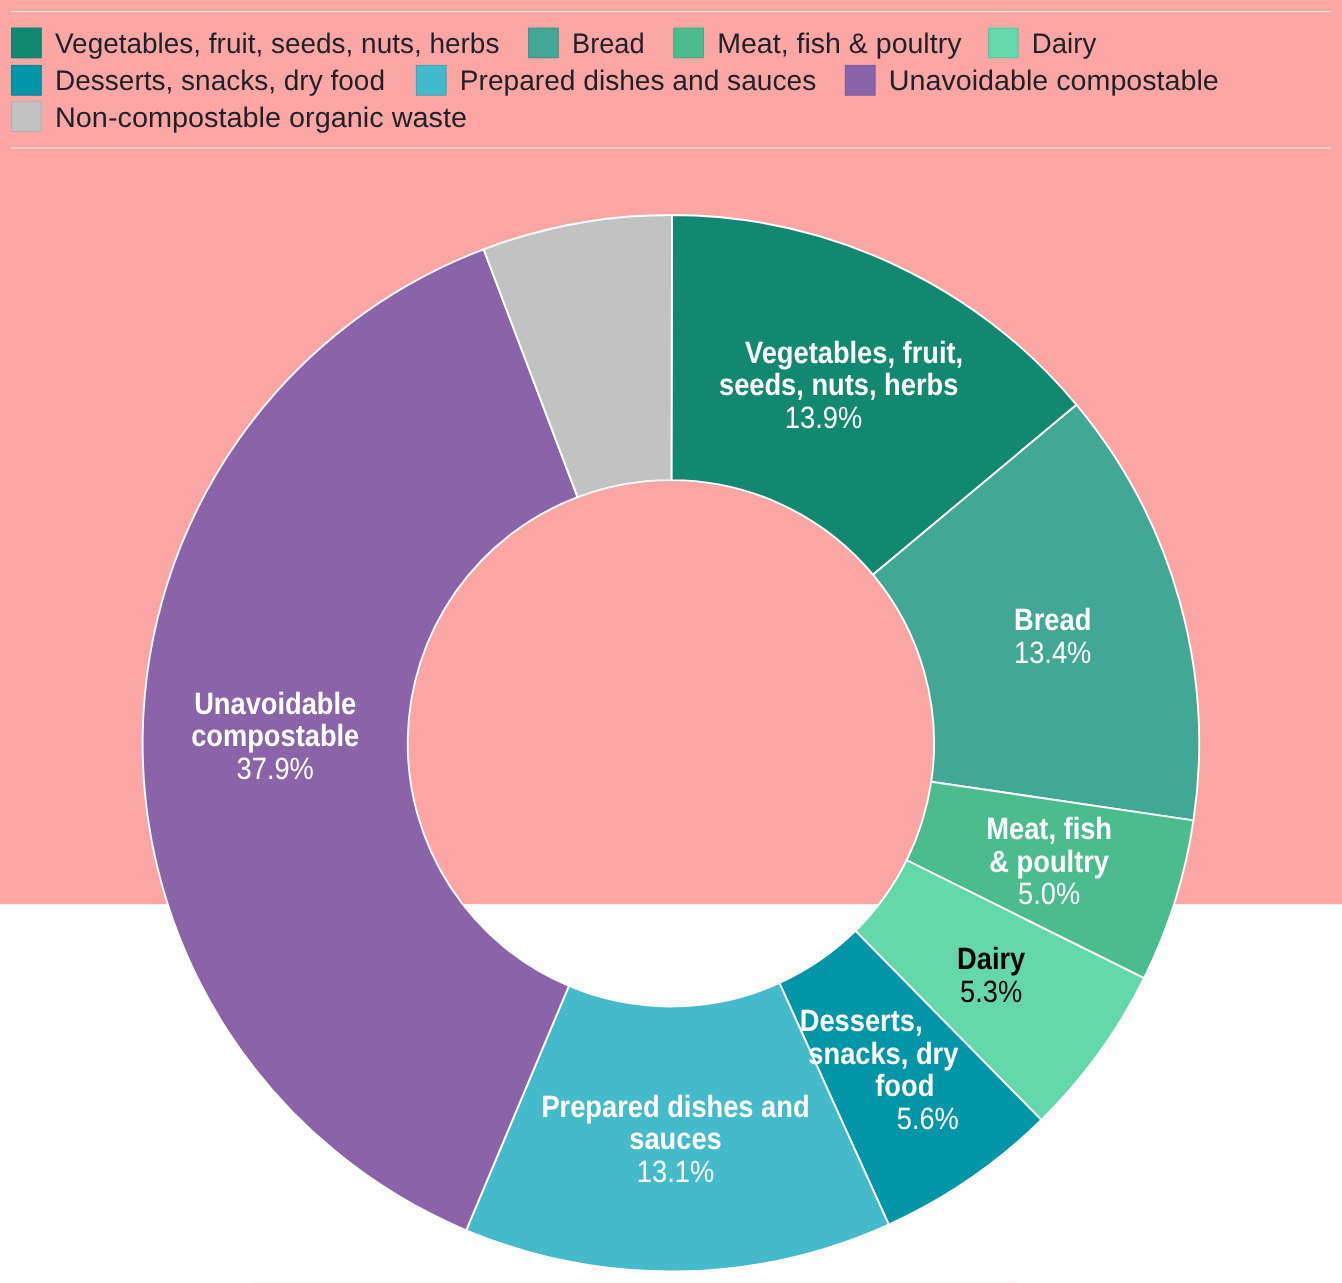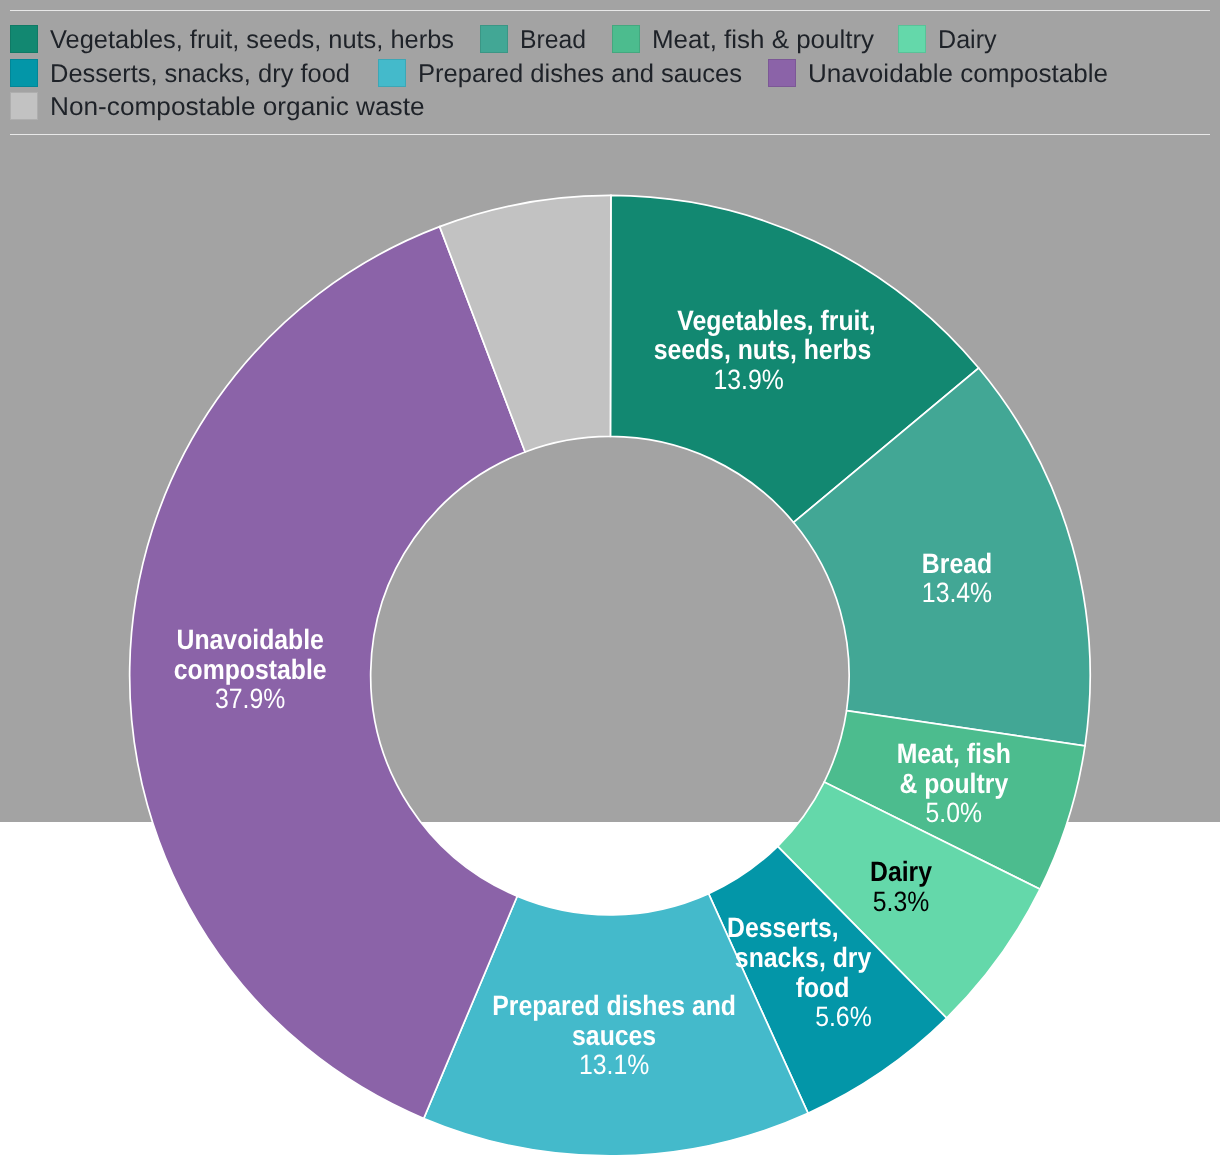--- a/index.html
+++ b/index.html
@@ -1,21 +1,21 @@
 <!DOCTYPE html>
 <html><head>
 <meta charset="utf-8">
 <title>Donut chart</title>
 <style>
   html,body{margin:0;padding:0;background:#ffffff;}
   body{width:1220px;height:1166px;overflow:hidden;
        font-family:"Liberation Sans", sans-serif;
        -webkit-font-smoothing:antialiased;
        text-rendering:geometricPrecision;}
-  #root{position:relative;width:1220px;height:822px;background:#a3a3a3;}
+  #root{position:relative;width:1220px;height:822px;background:#fca5a5;}
 
   
   #legend{position:absolute;left:0;top:0;width:1220px;height:140px;}
   .legend-rule{position:absolute;left:10px;width:1200px;height:1px;background:#e8e8e8;}
   #legend-rule-top{top:10px;}
   #legend-rule-bottom{top:134px;}
   #legend-items{position:absolute;left:0;top:0;width:1220px;height:140px;}
   .legend-row{position:absolute;left:0;width:1220px;height:28px;}
   .legend-item{position:absolute;top:0;height:28px;white-space:nowrap;}
   .legend-swatch{position:absolute;left:0;top:0;width:28px;height:28px;

